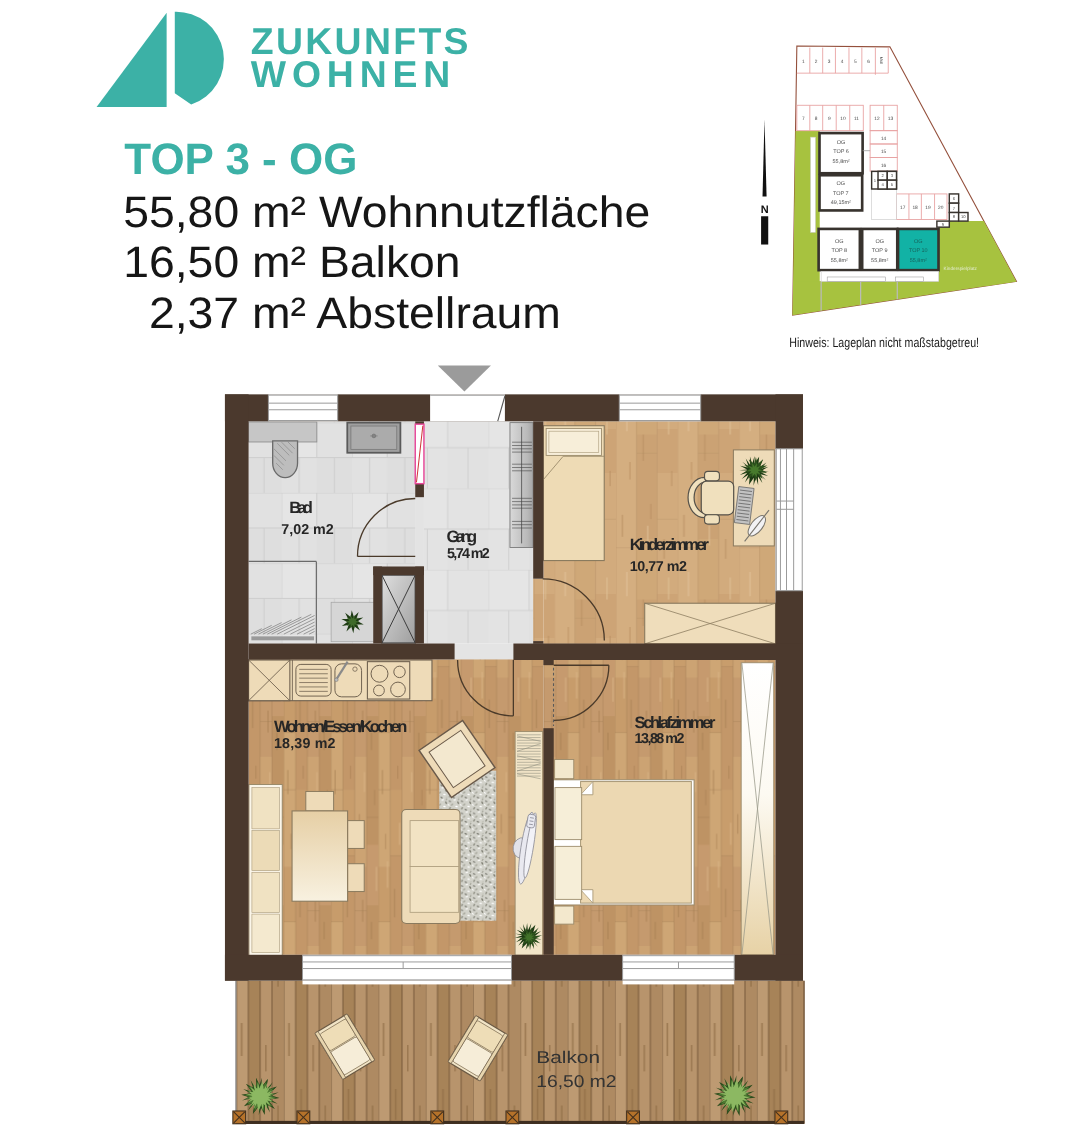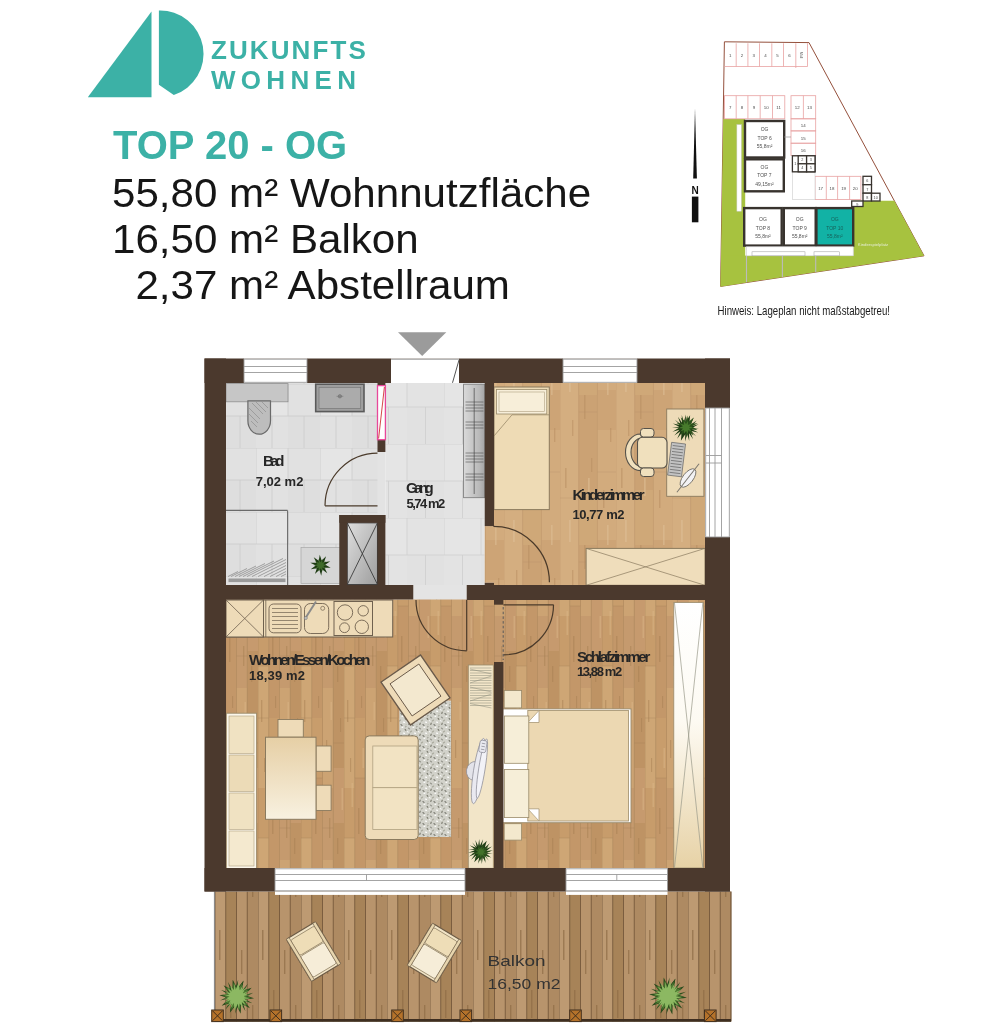--- a/index.html
+++ b/index.html
@@ -1,18 +1,18 @@
 <!DOCTYPE html>
 <html><head>
 <meta charset="utf-8">
 <style>
 html,body{margin:0;padding:0;background:#ffffff;}
 body{width:990px;height:1024px;position:relative;font-family:"Liberation Sans",sans-serif;overflow:hidden;}
 .abs{position:absolute;}
-#hdr1{left:211px;top:22.5px;font-size:26px;font-weight:bold;letter-spacing:2.1px;color:#3cb1a6;line-height:30.5px;margin-top:12px;}
+#hdr1{left:228px;top:22.5px;font-size:34px;font-weight:bold;letter-spacing:2.1px;color:#3cb1a6;line-height:30.5px;}
 #hdr1 .w{letter-spacing:5.3px;}
 #top10{left:113px;top:123px;font-size:40px;font-weight:bold;color:#3cb1a6;}
 #blk{left:112px;top:170px;font-size:40px;color:#161616;line-height:46px;white-space:pre;transform:scaleX(1.053);transform-origin:0 0;}
 
 </style>
 </head>
 <body>
 <svg class="abs" style="left:0;top:0" width="990" height="1024" viewBox="0 0 990 1024">
 <defs>
 <pattern id="wd" width="43" height="172" patternUnits="userSpaceOnUse">
@@ -648,16 +648,16 @@
   <text font-size="13" x="572.5" y="518.7" textLength="52">10,77 m2</text>
   <text font-size="15" x="249" y="665.3" textLength="121.3">Wohnen/Essen/Kochen</text>
   <text font-size="13" x="249" y="680.4" textLength="56">18,39 m2</text>
   <text font-size="15" x="576.9" y="661.9" textLength="73.4">Schlafzimmer</text>
   <text font-size="13" x="576.9" y="675.9" textLength="45.3">13,88 m2</text>
  </g>
 </g>
 <text x="717.5" y="315" font-size="12.2" fill="#1a1a1a" textLength="172.5" lengthAdjust="spacingAndGlyphs">Hinweis: Lageplan nicht maßstabgetreu!</text>
 </svg>
 <div class="abs" id="hdr1">ZUKUNFTS<br><span class="w">WOHNEN</span></div>
-<div class="abs" id="top10">TOP 20 - OG</div>
+<div class="abs" id="top10">TOP 3 - OG</div>
 <div class="abs" id="blk">55,80 m² Wohnnutzfläche
 16,50 m² Balkon
   2,37 m² Abstellraum</div>
 
 </body></html>

